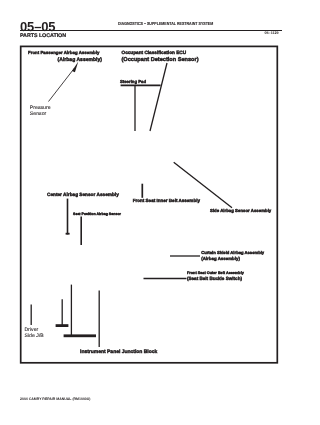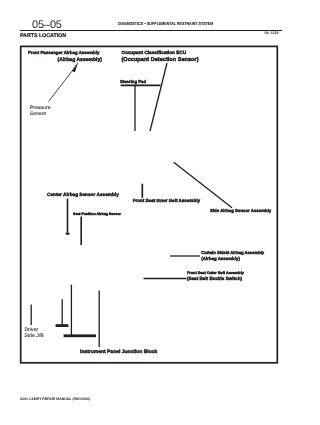--- a/index.html
+++ b/index.html
@@ -1,20 +1,20 @@
 <!DOCTYPE html>
 <html><head>
 <meta charset="utf-8">
 <style>
   html,body{margin:0;padding:0;}
   body{width:300px;height:425px;background:#fff;font-family:"Liberation Sans",sans-serif;overflow:hidden;position:relative;
        -webkit-font-smoothing:antialiased;text-rendering:geometricPrecision;}
   .page{position:absolute;left:0;top:0;width:300px;height:425px;background:#fff;}
 
-  .hdr-code{position:absolute;left:32px;top:18.6px;font-size:11px;font-weight:normal;color:#231f20;letter-spacing:-0.15px;}
+  .hdr-code{position:absolute;left:20px;top:18.6px;font-size:13px;font-weight:bold;color:#231f20;letter-spacing:-0.15px;}
   .hdr-title{position:absolute;left:118px;top:21.2px;font-size:4.4px;font-weight:bold;color:#231f20;white-space:nowrap;
              transform:scaleX(0.818);transform-origin:0 0;-webkit-text-stroke:0.1px #231f20;}
   .hdr-rule{position:absolute;left:20px;top:29.8px;width:262px;height:1.2px;background:#231f20;}
   .hdr-page{position:absolute;left:264.5px;top:30.6px;font-size:3.7px;font-weight:bold;color:#231f20;}
   .sec-title{position:absolute;left:20px;top:33.2px;font-size:5.35px;font-weight:bold;color:#231f20;letter-spacing:-0.05px;
              -webkit-text-stroke:0.22px #231f20;}
 
   svg.diagram{position:absolute;left:0;top:0;width:300px;height:425px;}
 
   .lbl{position:absolute;font-size:4.4px;color:#231f20;line-height:6.4px;white-space:nowrap;font-weight:bold;

